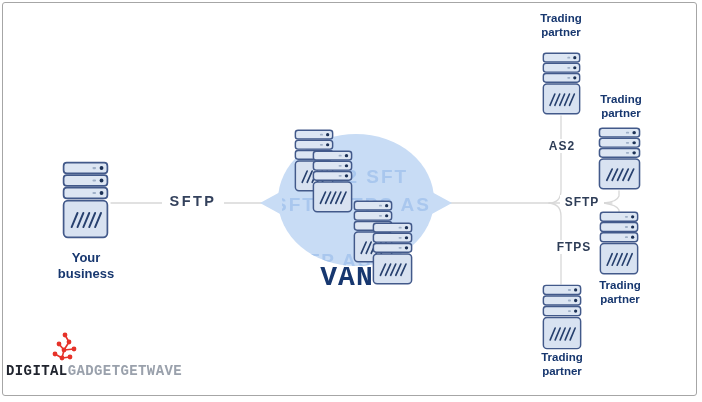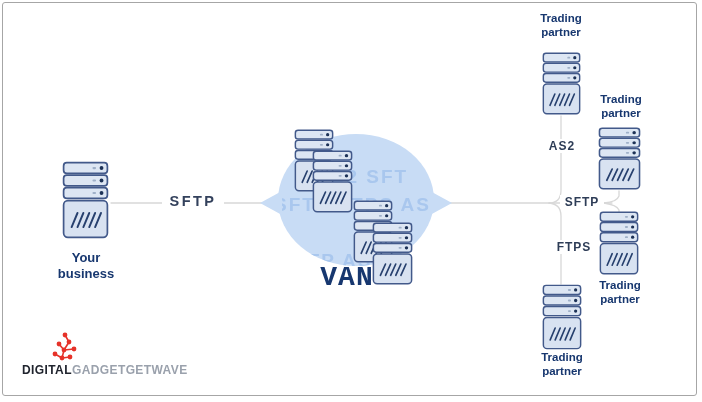--- a/index.html
+++ b/index.html
@@ -33,21 +33,21 @@
   .tp-lbl{font-size:11.5px;line-height:13.5px;}
   .van-title{font-size:28px;letter-spacing:1px;font-family:Liberation Mono, monospace;}
   .van-sub{font-size:10.4px;line-height:13px;}
   .proto{
     position:absolute;z-index:4;color:#2e3d57;font-weight:bold;
     text-align:center;background:#fff;padding:0 2px;
   }
   .proto-sm{font-size:12px;letter-spacing:1px;}
   .proto-lg{font-size:14.5px;letter-spacing:2.5px;color:#33415c;}
   .logo-icon{position:absolute;left:50px;top:332px;width:30px;height:30px;z-index:4;}
-  .logo-text{position:absolute;left:22px;top:363px;z-index:4;font-size:12px;font-weight:bold;letter-spacing:0.4px;white-space:nowrap;}
+  .logo-text{position:absolute;left:6px;top:363px;z-index:4;font-size:14px;font-weight:bold;letter-spacing:0.4px;white-space:nowrap;font-family:Liberation Mono, monospace;}
   .logo-bold{color:#20242e;}
   .logo-light{color:#9aa1ac;}
 </style>
 </head>
 <body>
 
 <div class="card"></div>
 
 <svg class="wires" width="702" height="402">
   <g fill="none" stroke="#d8d8d8" stroke-width="1.3" stroke-linecap="round">

